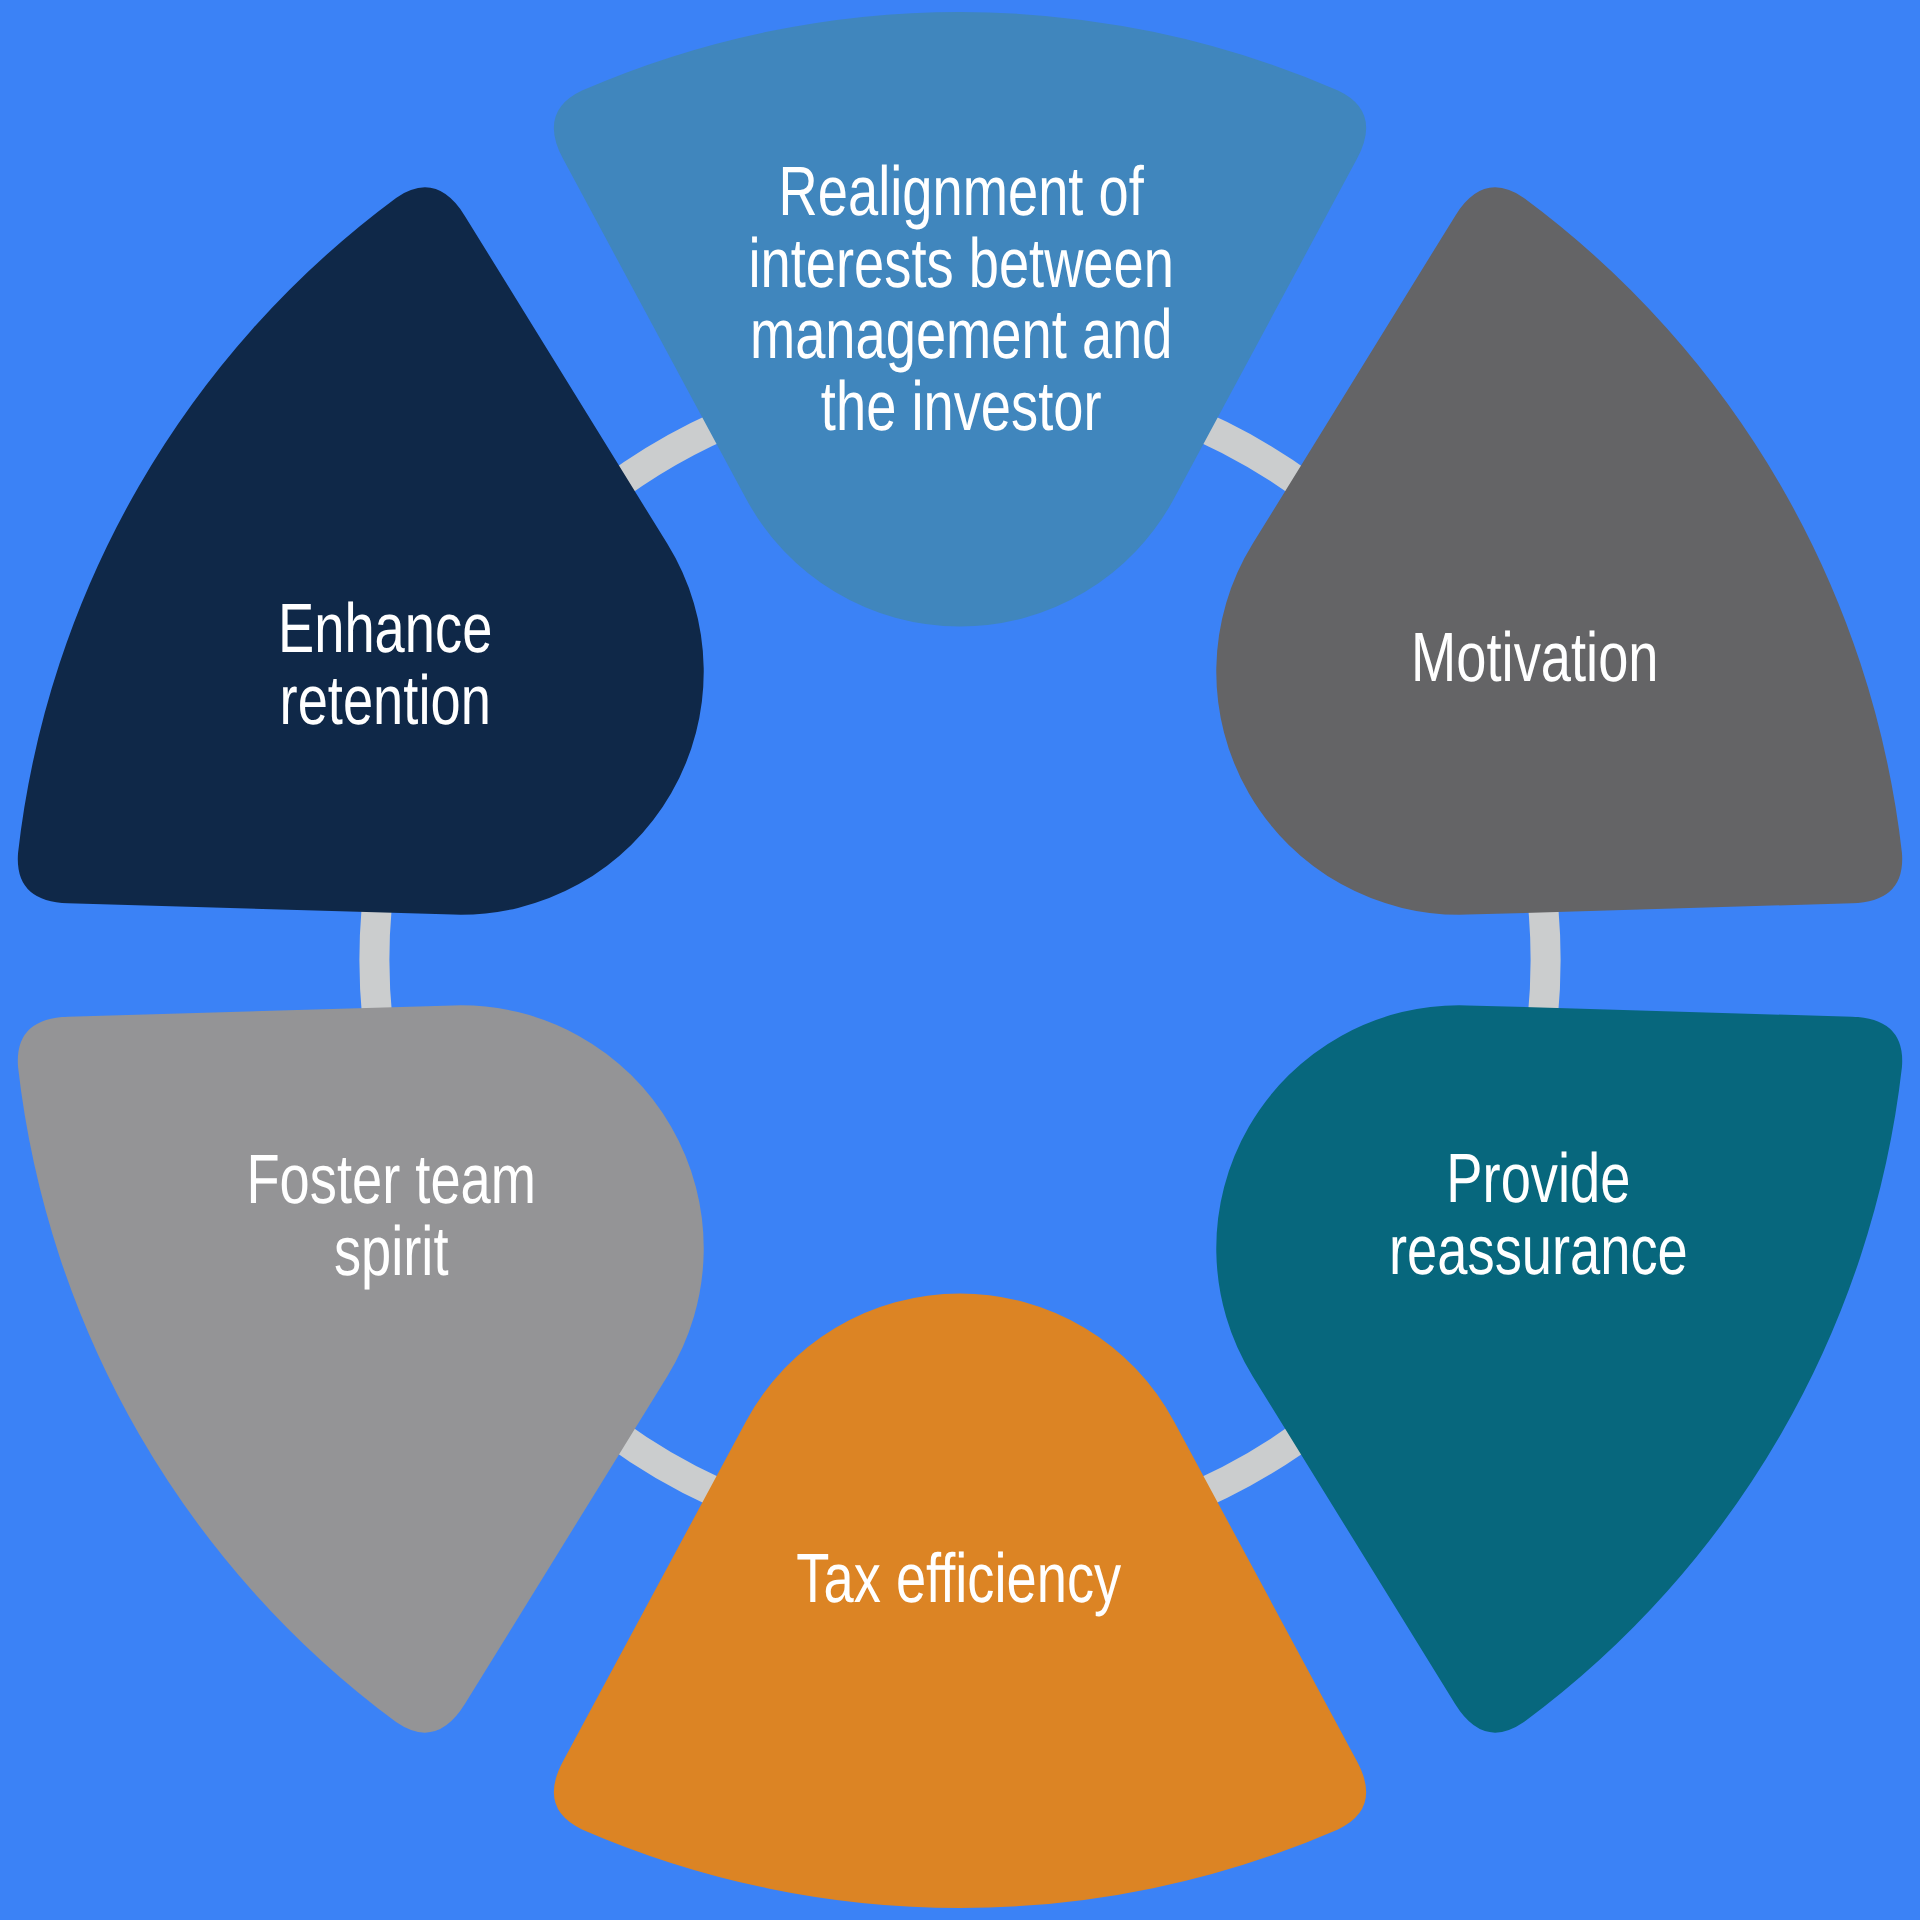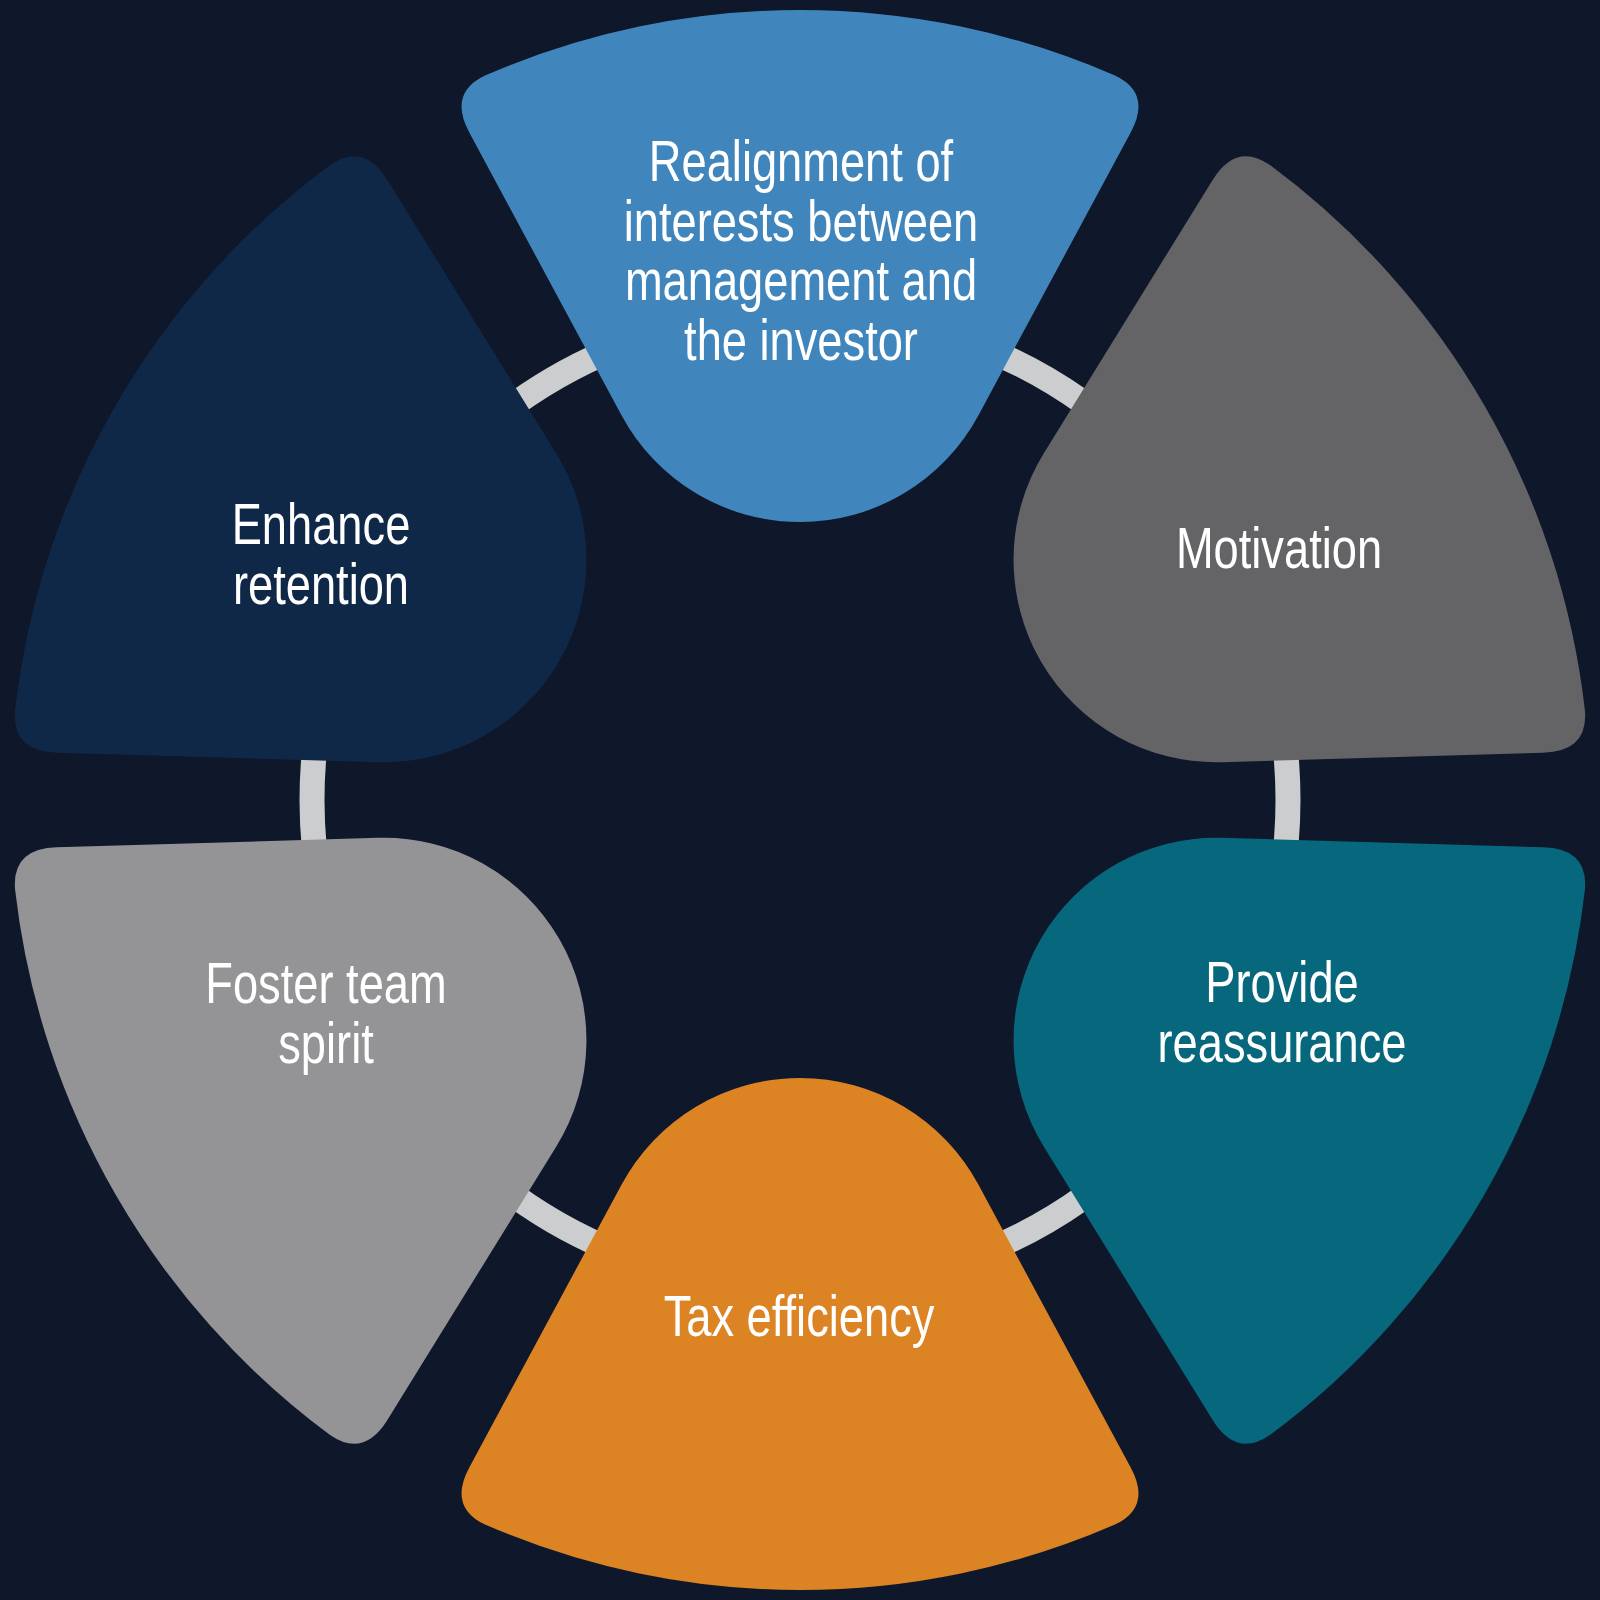--- a/index.html
+++ b/index.html
@@ -4,21 +4,21 @@
 <style>
   html, body {
     margin: 0;
     padding: 0;
     background: #ffffff;
   }
   .stage {
     position: relative;
     width: 1600px;
     height: 1600px;
-    background: #0f172a;
+    background: #3b82f6;
     overflow: hidden;
     font-family: "Liberation Sans", sans-serif;
   }
   .stage svg {
     position: absolute;
     left: 0;
     top: 0;
     width: 1600px;
     height: 1600px;
     display: block;

